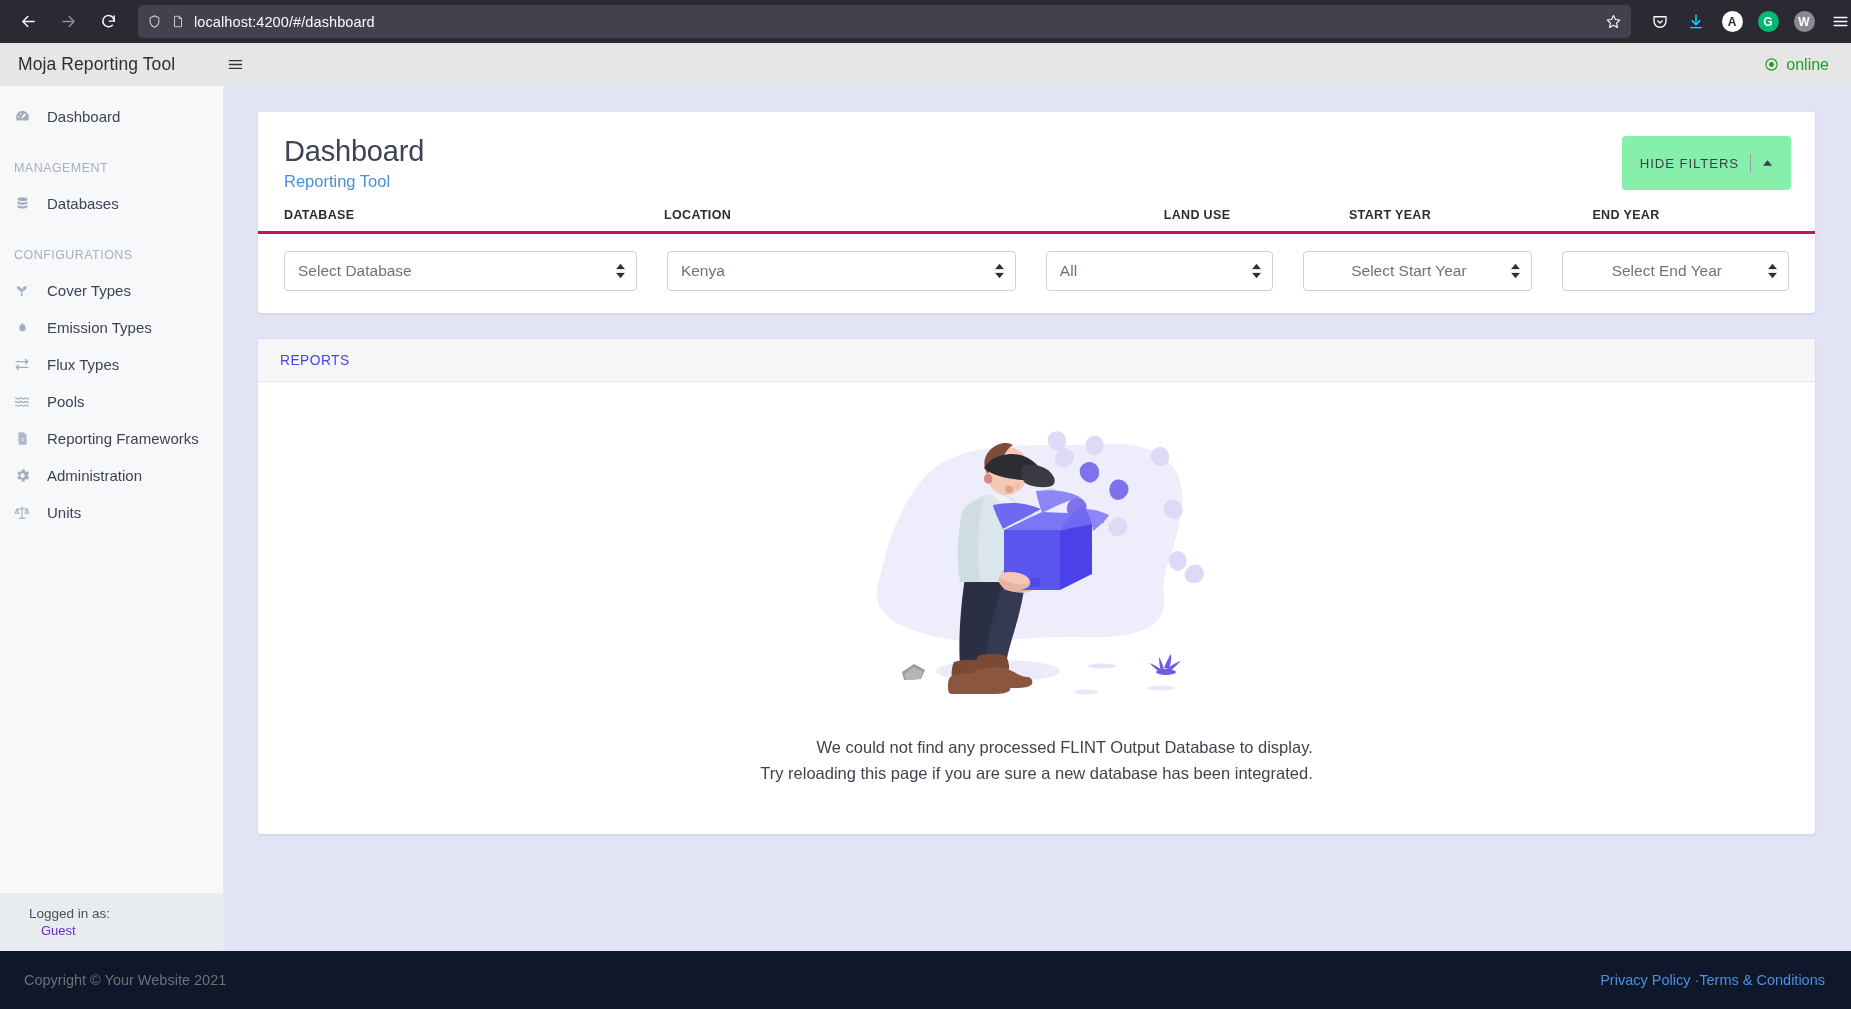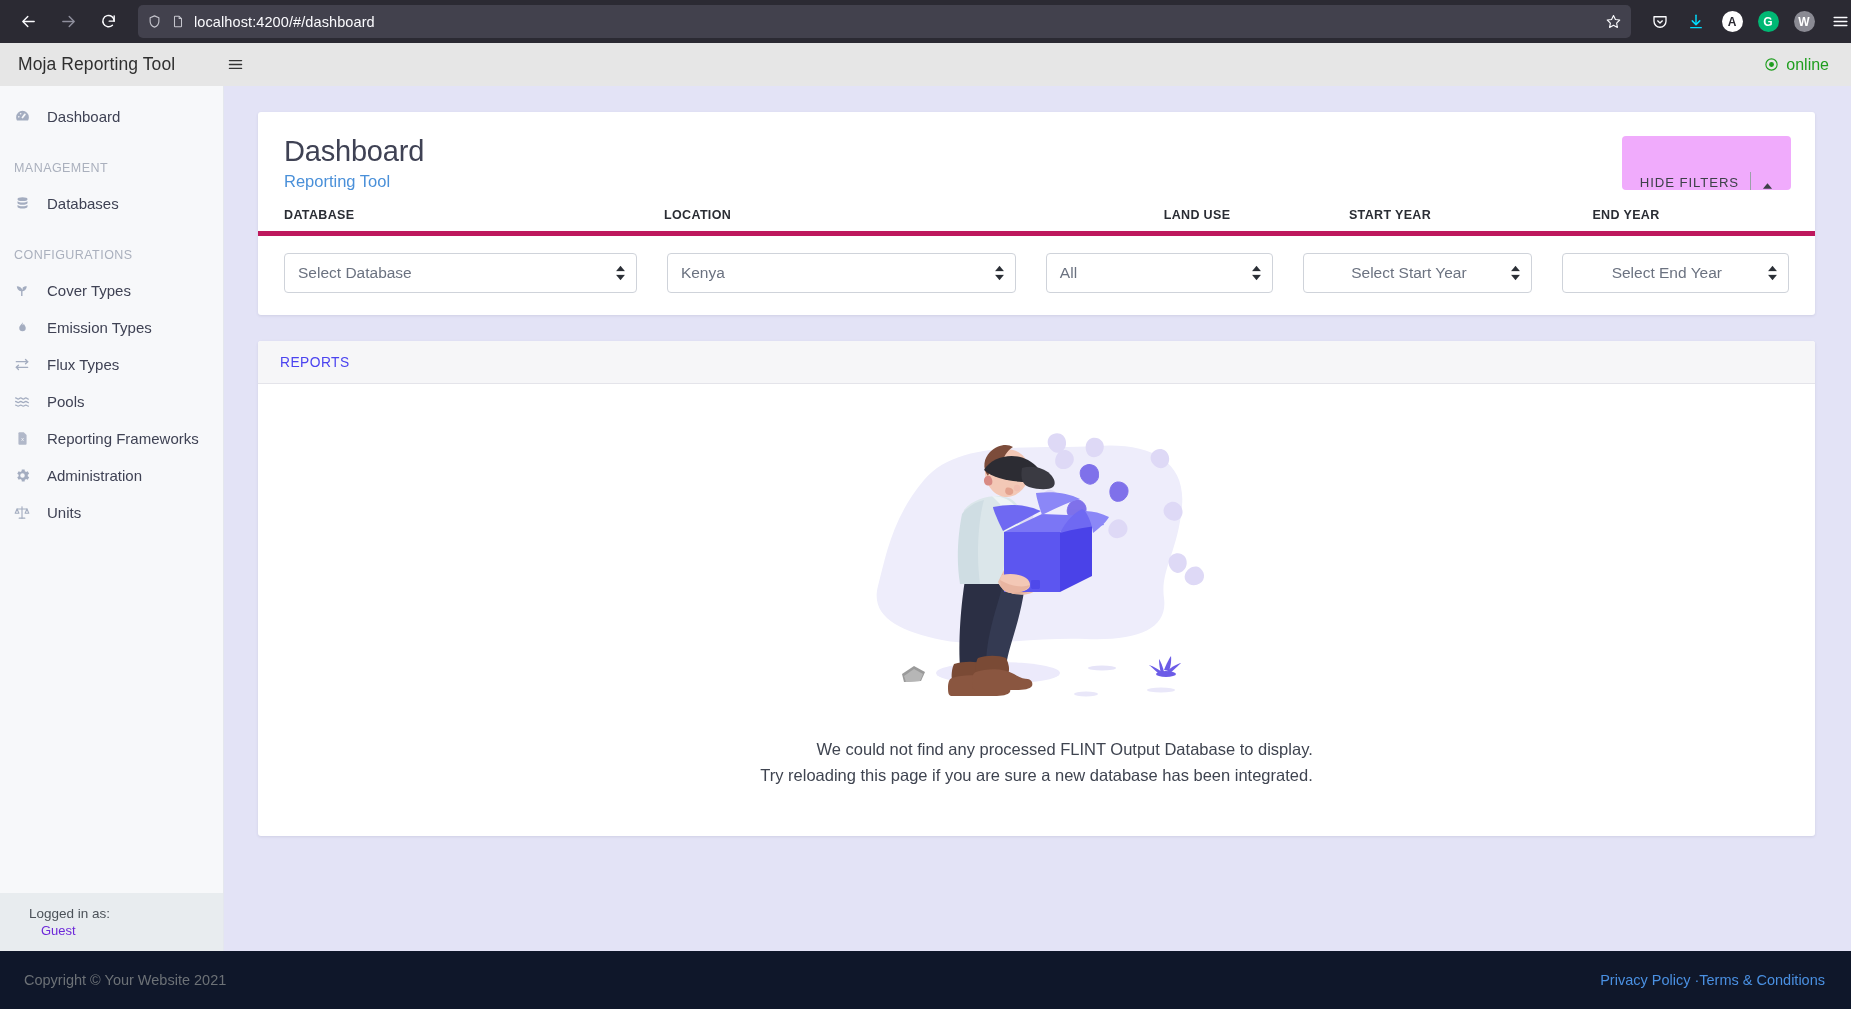--- a/index.html
+++ b/index.html
@@ -197,44 +197,44 @@
     letter-spacing: -0.2px;
   }
   .page-sub {
     font-size: 16.5px;
     color: #4a90d9;
     margin-top: 4px;
     line-height: 1.2;
   }
   .hdr-spacer { flex: 1 1 auto; }
   .hide-filters-btn {
-    background: #f0abfc;
+    background: #86efac;
     border: none;
     border-radius: 4px;
     min-width: 152px;
     height: 54px;
     display: flex;
-    align-items: flex-end;
+    align-items: center;
     justify-content: center;
     gap: 11px;
     font-size: 13.2px;
     letter-spacing: 0.9px;
     color: #3d4148;
     font-family: "Liberation Sans", sans-serif;
     margin-top: 2px;
     padding: 0 18px;
   }
   .hf-div { width: 1px; height: 18px; background: #9aa0a8; }
   .caret-up { color: #3d4148; display: flex; }
   .caret-up svg { display: block; }
 
   .filter-labels {
     display: flex;
     padding: 0 26px;
-    border-bottom: 5px solid #be185d;
+    border-bottom: 3px solid #be185d;
     padding-bottom: 9px;
   }
   .flabel {
     font-size: 12.5px;
     font-weight: bold;
     color: #2a2d34;
     letter-spacing: 0.35px;
   }
   .fl-database { width: 380px; }
   .fl-location { width: 448px; }

